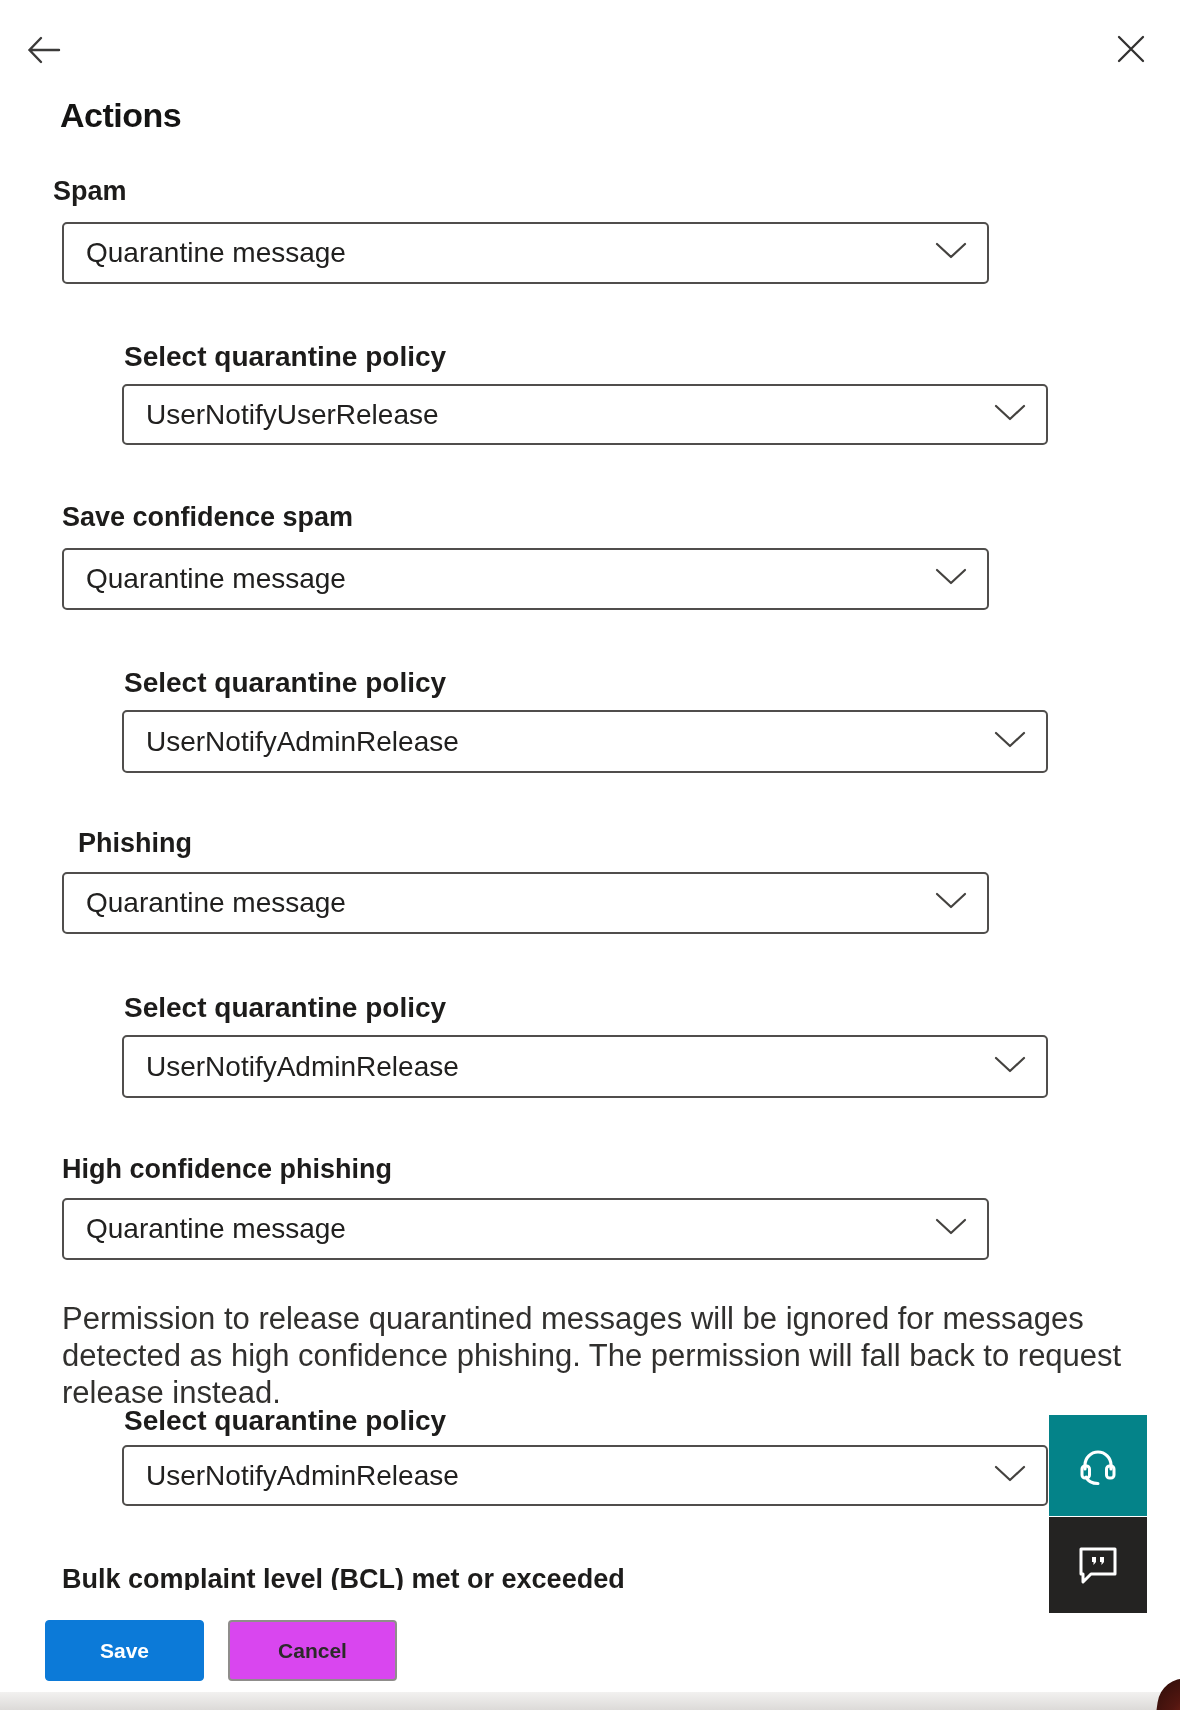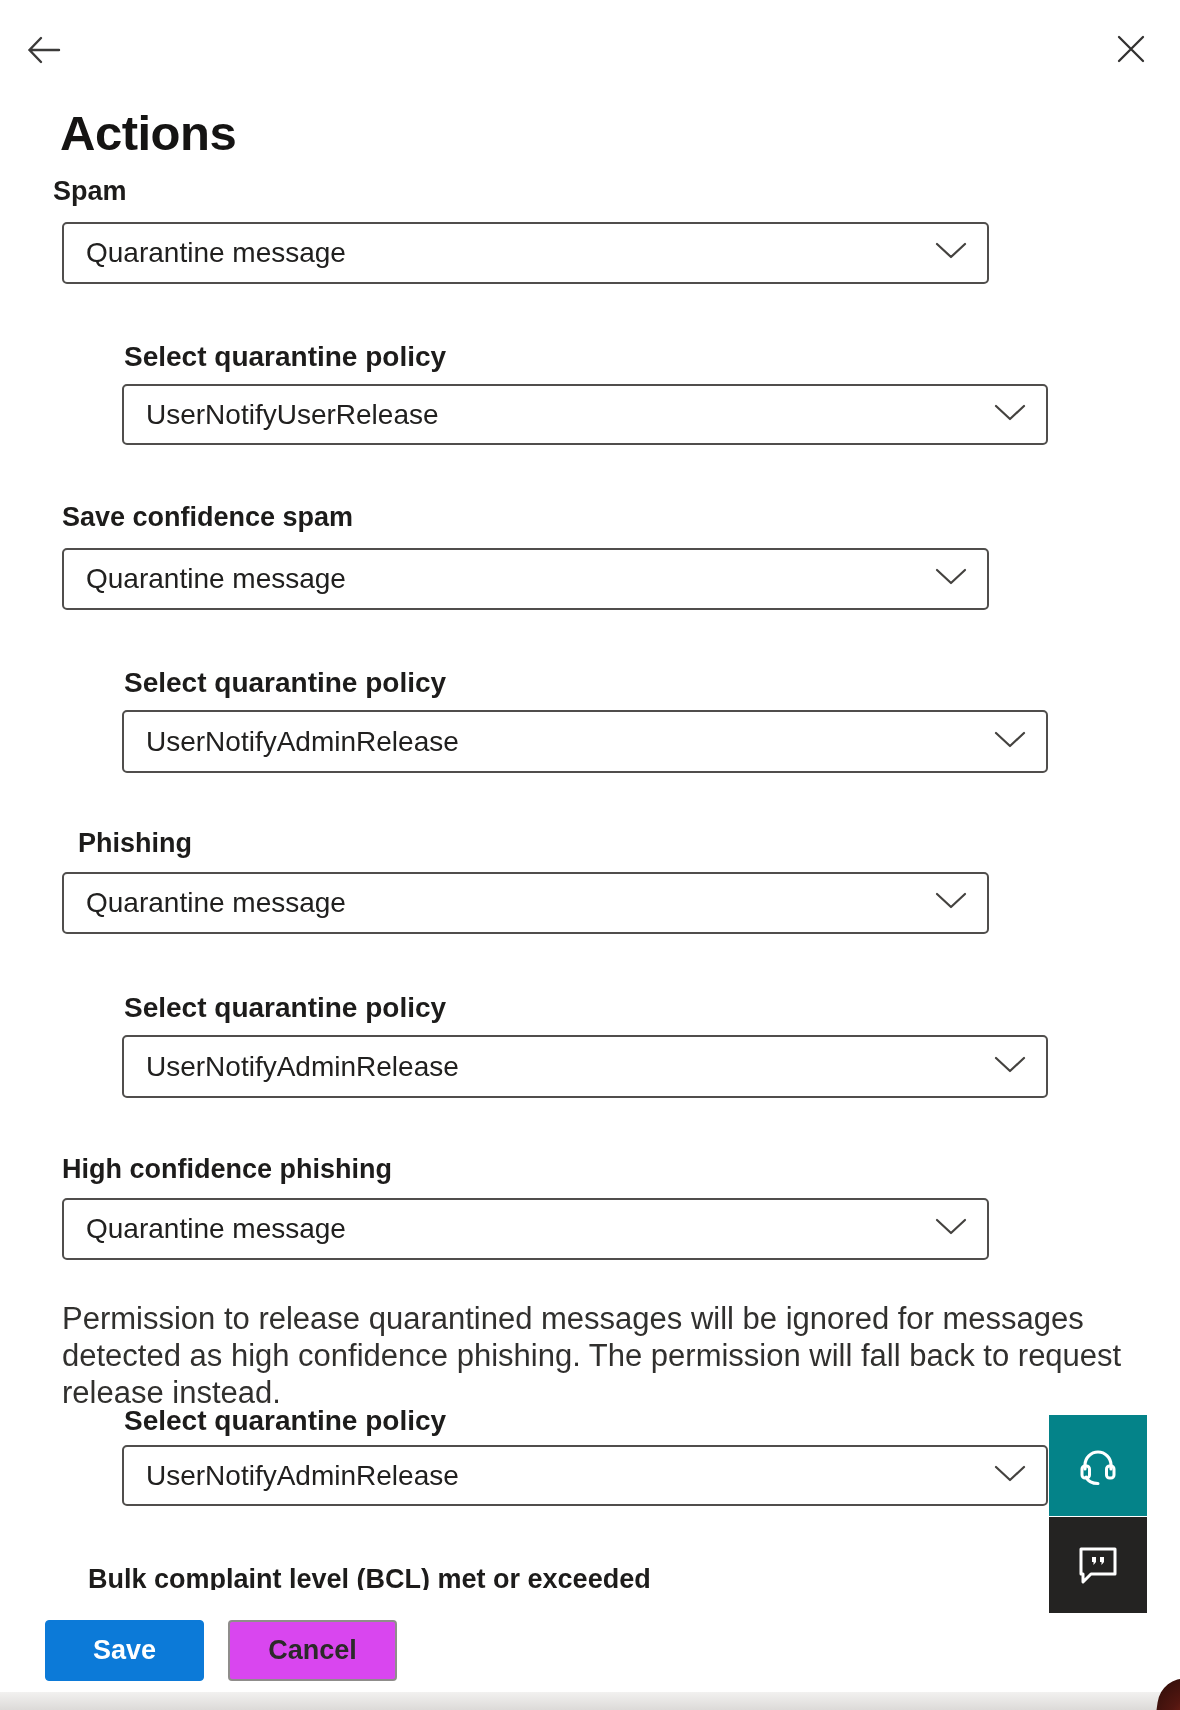--- a/index.html
+++ b/index.html
@@ -12,22 +12,22 @@
   .abs{position:absolute;}
 
   
   .icon-btn{
     background:transparent;border:none;padding:0;margin:0;cursor:pointer;
     display:flex;align-items:center;justify-content:center;
   }
 
   
   .page-title{
-    left:60px;top:105px;
-    font-size:49px;font-weight:bold;color:#151413;letter-spacing:-0.5px;
+    left:60px;top:96px;
+    font-size:34px;font-weight:bold;color:#151413;letter-spacing:-0.5px;
   }
 
   
   .sec-label{
     font-size:27px;font-weight:600;color:#1d1c1b;line-height:30px;white-space:nowrap;
   }
   .policy-label{
     font-size:28px;font-weight:600;color:#1d1c1b;line-height:30px;white-space:nowrap;
   }
 
@@ -49,21 +49,21 @@
   }
 
   .clip-label{
     overflow:hidden;height:26px;
   }
 
   
   .btn{
     box-sizing:border-box;border-radius:4px;cursor:pointer;
     display:flex;align-items:center;justify-content:center;
-    font-family:inherit;font-size:27px;font-weight:600;
+    font-family:inherit;font-size:21px;font-weight:600;
   }
   .btn-primary{background:#0c7ad8;border:1px solid #0c7ad8;color:#ffffff;}
   .btn-secondary{background:#d946ef;border:2px solid #8f8d8b;color:#2b2a29;}
 
   
   .rail-btn{display:flex;align-items:center;justify-content:center;border:none;cursor:pointer;padding:0;}
   .rail-help{background:#048389;}
   .rail-feedback{background:#242322;}
 
   .bottom-strip{
@@ -173,21 +173,21 @@
 <div class="abs policy-label" style="left:124px;top:1406px;">Select quarantine policy</div>
 <div class="abs dropdown" style="left:122px;top:1445px;width:926px;height:61px;" role="combobox">
   <span class="value">UserNotifyAdminRelease</span>
   <span class="chev">
     <svg width="32" height="18" viewBox="0 0 32 18">
         <path d="M2 2 L16 15 L30 2" fill="none" stroke="#44423f" stroke-width="2.2" stroke-linecap="round" stroke-linejoin="round"></path>
       </svg>
   </span>
 </div>
 
-<div class="abs clip-label" style="left:62px;top:1564px;width:900px;margin-left:26px;">
+<div class="abs clip-label" style="left:62px;top:1564px;width:900px;">
   <span class="sec-label">Bulk complaint level (BCL) met or exceeded</span>
 </div>
 
 <button class="abs btn btn-primary" style="left:45px;top:1620px;width:159px;height:61px;">Save</button>
 <button class="abs btn btn-secondary" style="left:228px;top:1620px;width:169px;height:61px;">Cancel</button>
 
 <button class="abs rail-btn rail-help" style="left:1049px;top:1415px;width:98px;height:101px;" aria-label="Help">
   <span style="display:block;width:44px;height:44px;">
     <svg width="44" height="44" viewBox="0 0 44 44">
       <path d="M9 25 v-4 a13 13 0 0 1 26 0 v4" fill="none" stroke="#ffffff" stroke-width="3.2" stroke-linecap="round"></path>

